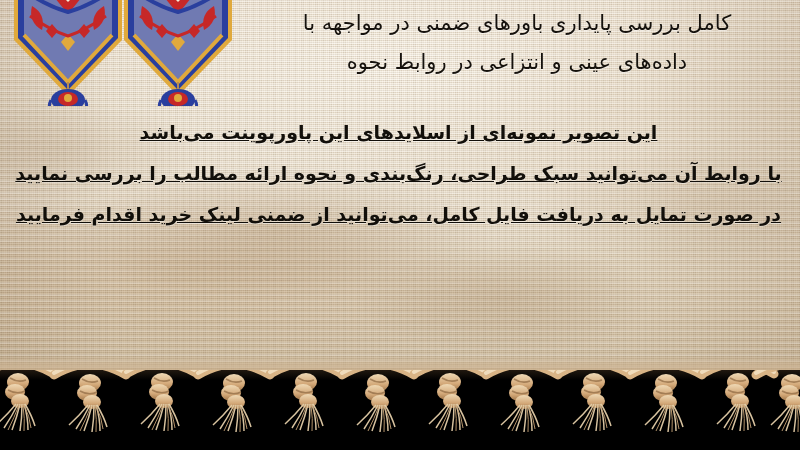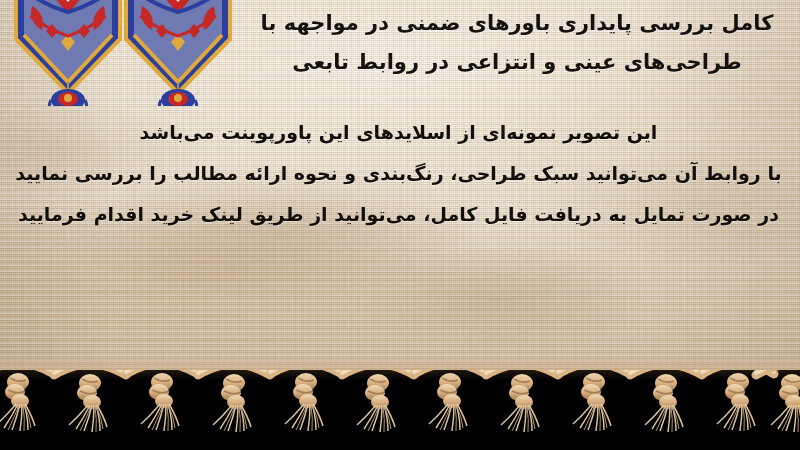--- a/index.html
+++ b/index.html
@@ -60,30 +60,31 @@
   .ornament{position:absolute;top:-44px;}
   .ornament svg{display:block;}
   #ornament-left{left:8px;}
   #ornament-right{left:118px;}
 
   
   #title-block{
     position:absolute;right:18px;top:4px;width:530px;
     text-align:center;
     color:#15110c;
-    font-size:21px;line-height:39px;font-weight:700;
+    font-size:21px;line-height:39px;font-weight:400;
     text-shadow:0 1px 0 rgba(255,255,255,.45);
     letter-spacing:0;
   }
   #body-block{
     position:absolute;right:14px;top:112px;width:775px;
     text-align:center;
     color:#120f0a;
     font-size:19px;line-height:41px;font-weight:700;
     text-shadow:0 1px 0 rgba(255,255,255,.40);
+    text-decoration:underline;
   }
   .body-line{white-space:nowrap;}
 
   
   #fringe-area{
     position:absolute;left:0;top:370px;width:800px;height:80px;
     background:#000;
     overflow:hidden;
   }
   #fringe-shadow{
@@ -177,27 +178,27 @@
           <path d="M10 26 q3 6 -1 8" stroke="#c62828" stroke-width="3" fill="none"></path>
           <path d="M0 31 L0 38" stroke="#b98d4e" stroke-width="2"></path>
           <path d="M0 38 l5 6 l-5 6 l-5 -6 Z" fill="#c62828"></path>
         </g>
       </g>
     </svg>
   </div>
 
   <div id="title-block">
     <div>کامل بررسی پایداری باورهای ضمنی در مواجهه با</div>
-    <div>طراحی‌های عینی و انتزاعی در روابط تابعی</div>
+    <div>داده‌های عینی و انتزاعی در روابط نحوه</div>
   </div>
 
   <div id="body-block">
     <div class="body-line">این تصویر نمونه‌ای از اسلایدهای این پاورپوینت می‌باشد</div>
     <div class="body-line">با روابط آن می‌توانید سبک طراحی، رنگ‌بندی و نحوه ارائه مطالب را بررسی نمایید</div>
-    <div class="body-line">در صورت تمایل به دریافت فایل کامل، می‌توانید از طریق لینک خرید اقدام فرمایید</div>
+    <div class="body-line">در صورت تمایل به دریافت فایل کامل، می‌توانید از ضمنی لینک خرید اقدام فرمایید</div>
   </div>
 
   <div id="fringe-area">
     <div id="fringe-shadow"></div>
     <svg width="800" height="96" viewBox="0 0 800 96" aria-hidden="true">
       <defs>
         <linearGradient id="thread" x1="0" y1="0" x2="0" y2="1">
           <stop offset="0%" stop-color="#e6c79c"></stop>
           <stop offset="55%" stop-color="#d0a474"></stop>
           <stop offset="100%" stop-color="#9d7games"></stop>

